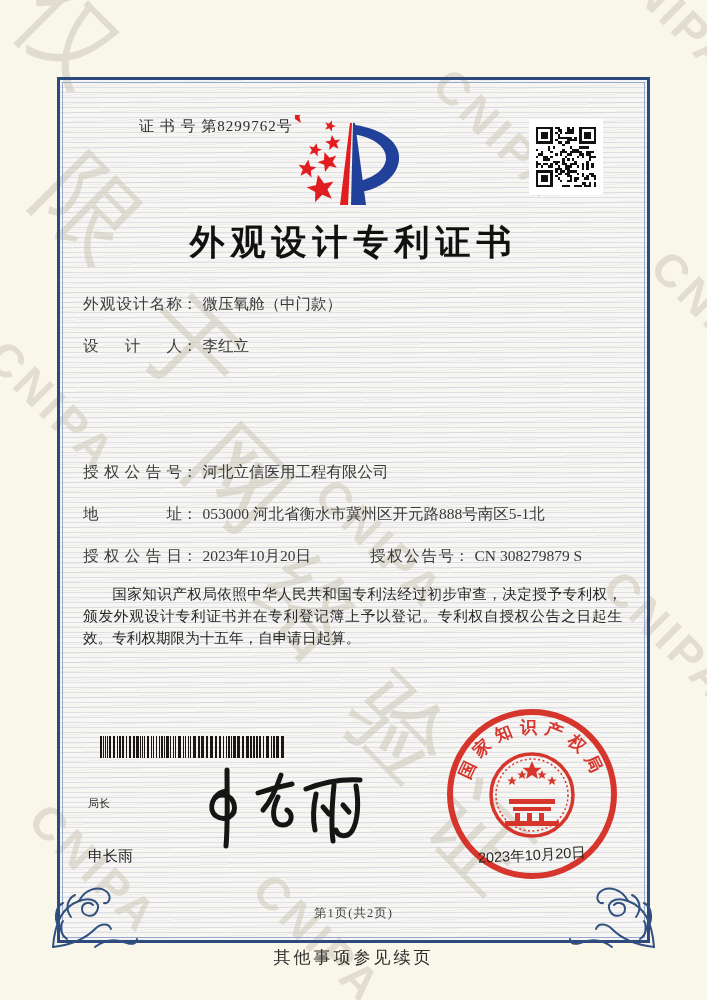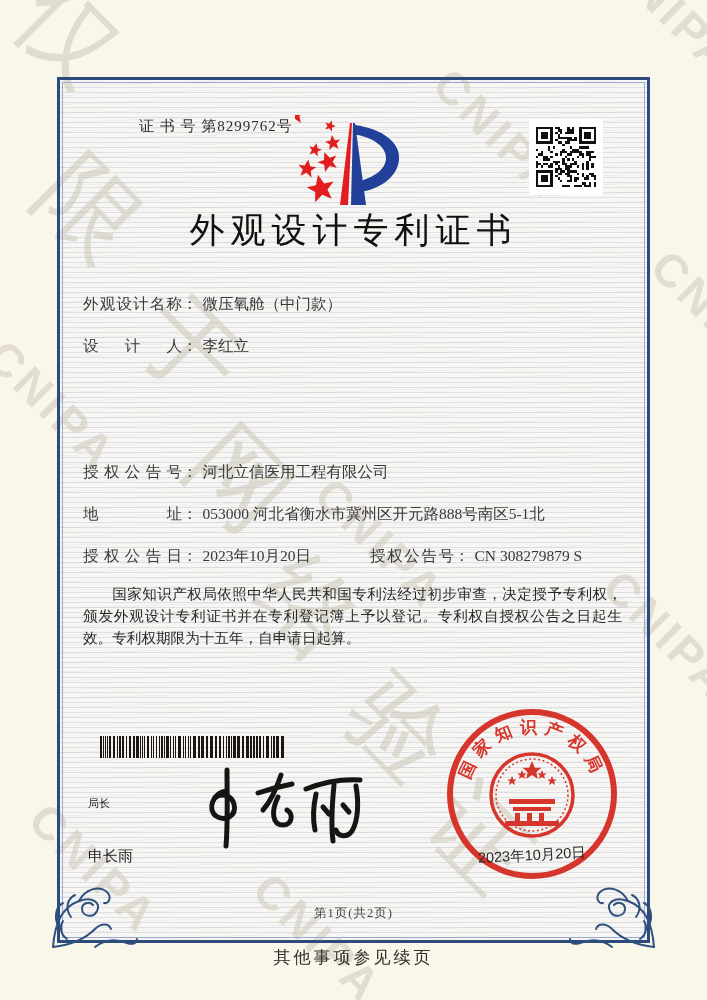--- a/index.html
+++ b/index.html
@@ -43,22 +43,22 @@
   }
   .cert-no{
     position:absolute; left:38px; top:40px; font-size:15px; letter-spacing:1px; color:#2e2e2c;margin-left:44px;
   }
   .logo{position:absolute; left:238px; top:38px; width:112px; height:96px;}
   .qr-pad{
     position:absolute; left:472px; top:42px; width:74px; height:76px; background:#ffffff;
     display:flex; align-items:center; justify-content:center;
   }
   .title{
-    position:absolute; left:0; top:130px; width:100%; text-align:center;
-    font-size:35px; font-weight:normal; letter-spacing:6px; color:#111110;
+    position:absolute; left:0; top:142px; width:100%; text-align:center;
+    font-size:35px; font-weight:bold; letter-spacing:6px; color:#111110;
   }
   .field-row{position:absolute; left:26px; right:16px; height:24px; font-size:15.5px; color:#3a3a38; white-space:nowrap;}
   .f-label{
     display:inline-block; width:99px; text-align:justify; text-align-last:justify; vertical-align:bottom;
   }
   .f-colon{display:inline-block; margin-right:5px;}
   .f-value{color:#383836;}
   .pair2{position:absolute; left:287px; top:0;}
   .pair2 .f-label{width:84px;}
   .paragraphs{

